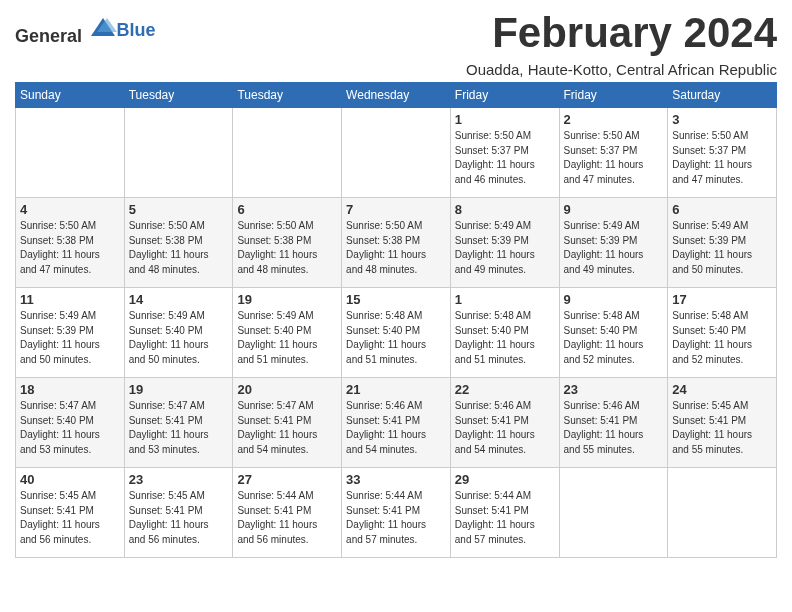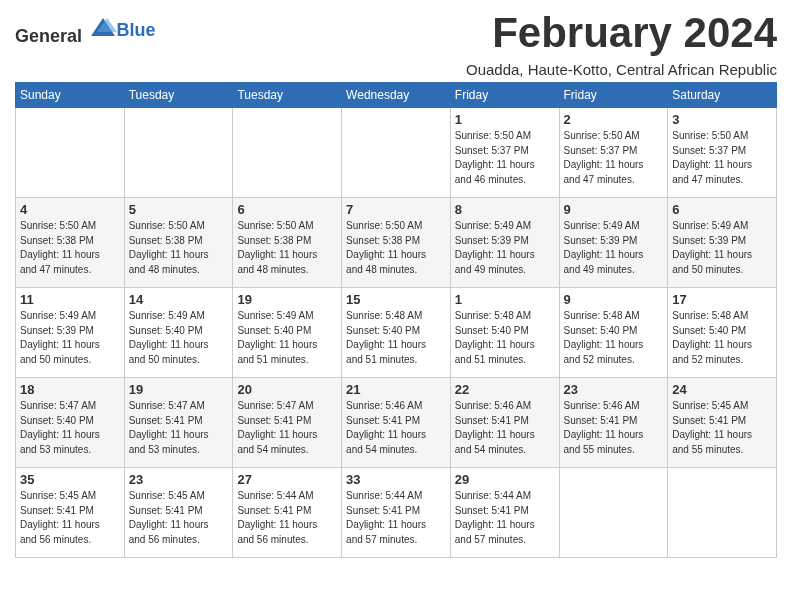--- a/index.html
+++ b/index.html
@@ -230,21 +230,21 @@
           <span class="day-number">23</span>
           <div class="day-info">Sunrise: 5:46 AM<br>Sunset: 5:41 PM<br>Daylight: 11 hours<br>and 55 minutes.</div>
         </td>
         <td>
           <span class="day-number">24</span>
           <div class="day-info">Sunrise: 5:45 AM<br>Sunset: 5:41 PM<br>Daylight: 11 hours<br>and 55 minutes.</div>
         </td>
       </tr>
       <tr>
         <td>
-          <span class="day-number">35</span>
+          <span class="day-number">40</span>
           <div class="day-info">Sunrise: 5:45 AM<br>Sunset: 5:41 PM<br>Daylight: 11 hours<br>and 56 minutes.</div>
         </td>
         <td>
           <span class="day-number">23</span>
           <div class="day-info">Sunrise: 5:45 AM<br>Sunset: 5:41 PM<br>Daylight: 11 hours<br>and 56 minutes.</div>
         </td>
         <td>
           <span class="day-number">27</span>
           <div class="day-info">Sunrise: 5:44 AM<br>Sunset: 5:41 PM<br>Daylight: 11 hours<br>and 56 minutes.</div>
         </td>

